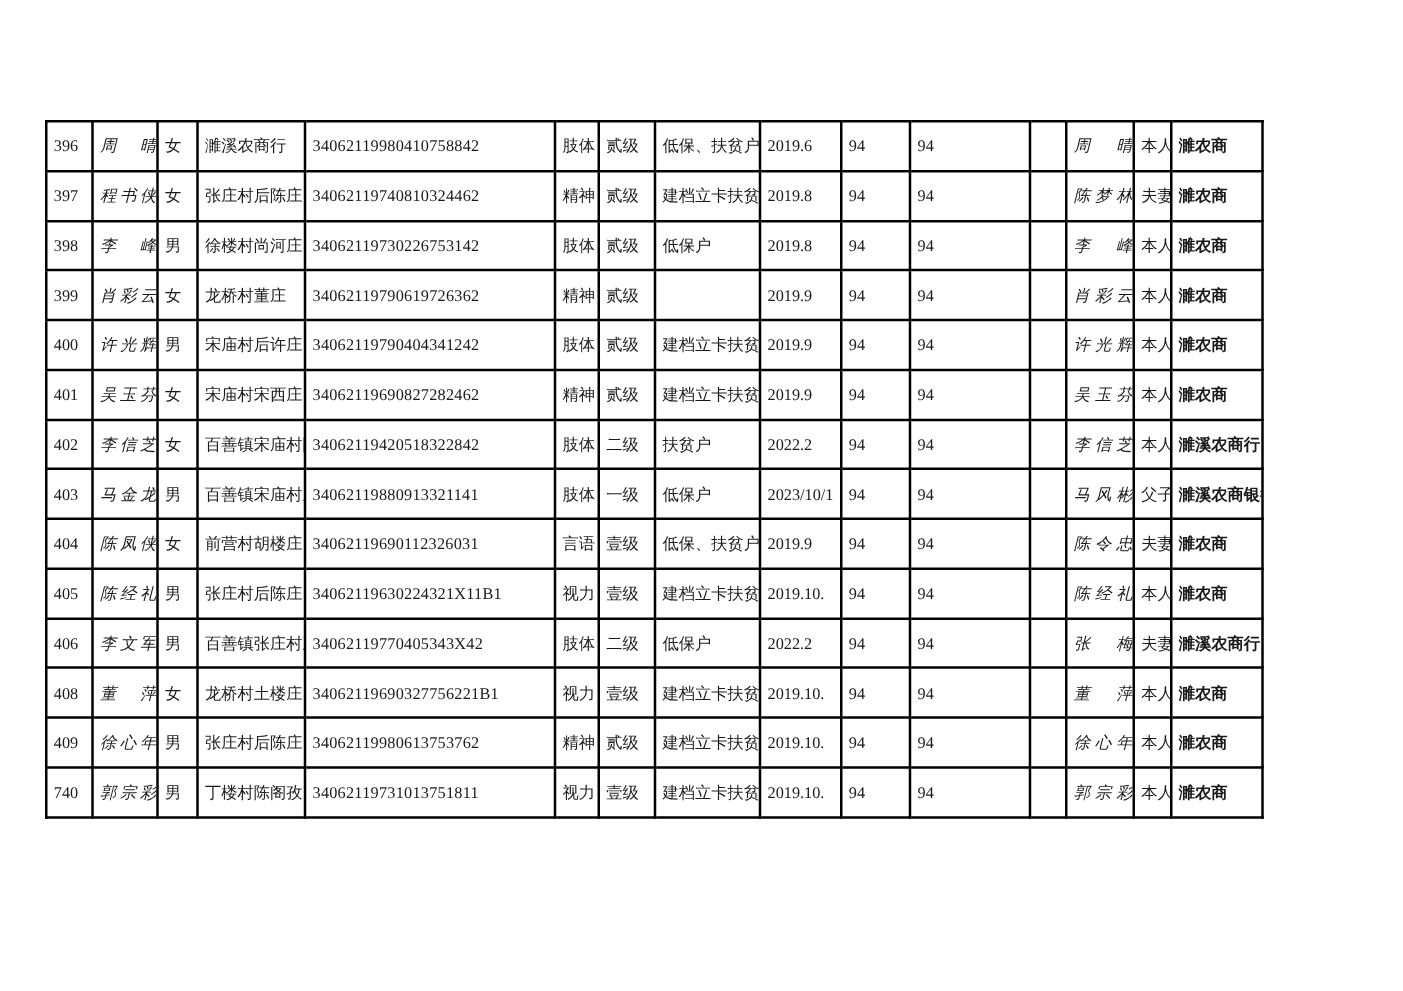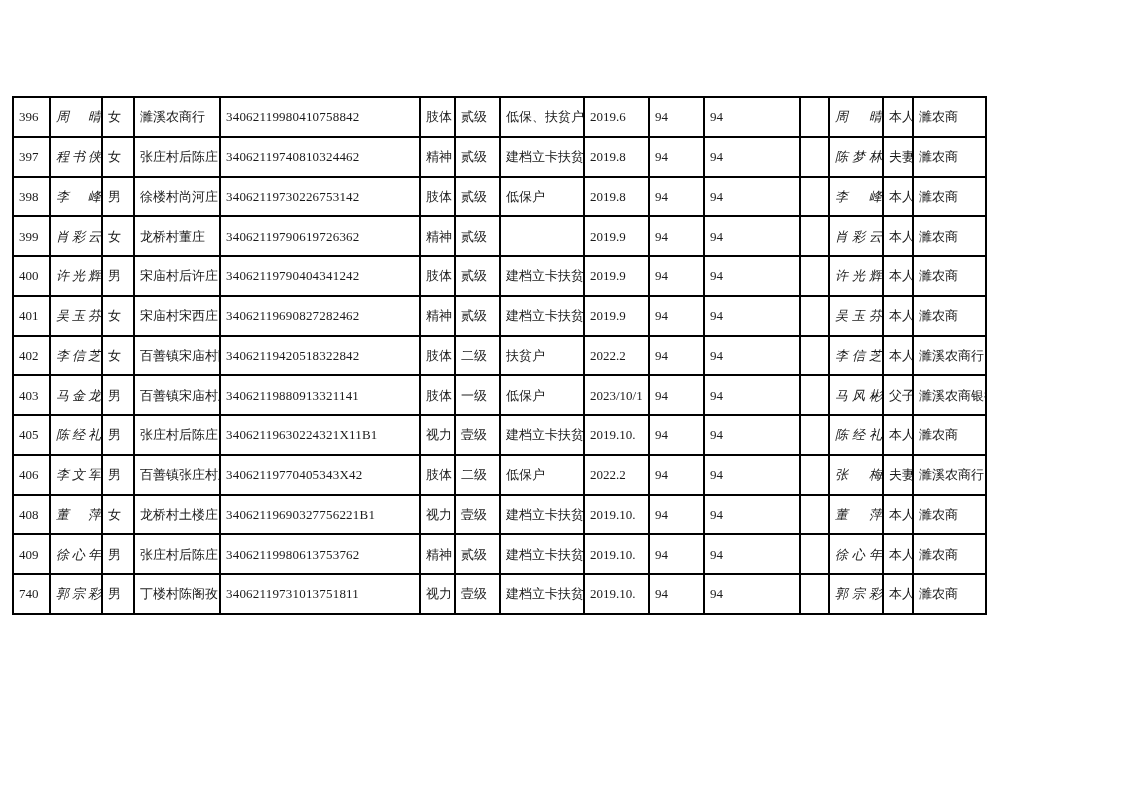--- a/index.html
+++ b/index.html
@@ -11,21 +11,21 @@
     position: relative;
     width: 1122px;
     height: 793px;
     background: #ffffff;
     overflow: hidden;
     font-family: "Liberation Serif", "DejaVu Serif", serif;
     color: #1a1a1a;
   }
   table.roster {
     position: absolute;
-    left: 12px;
+    left: 36px;
     top: 96px;
     border-collapse: collapse;
     table-layout: fixed;
     width: 973px;
   }
   table.roster td {
     border: 2px solid #000000;
     height: 37.75px;
     padding: 0 0 0 5px;
     font-size: 13px;
@@ -61,21 +61,21 @@
     text-align-last: justify;
     padding: 0 5px;
     font-style: italic;
   }
   td.col-id_number {
     padding-left: 7px;
     letter-spacing: 0.2px;
   }
   td.col-gender { padding-left: 6px; }
   td.col-household_status { padding-left: 5px; margin-left: 22px; }
-  td.col-bank { padding-left: 5px; }
+  td.col-bank { padding-left: 5px; font-weight: bold; }
 </style>
 </head>
 <body>
 
 <div class="sheet">
   <table class="roster">
     <colgroup>
       <col class="c-index">
       <col class="c-name">
       <col class="c-gender">
@@ -223,20 +223,37 @@
           <td class="col-household_status">低保户</td>
           <td class="col-date">2023/10/1</td>
           <td class="col-value_a">94</td>
           <td class="col-value_b">94</td>
           <td class="col-blank"></td>
           <td class="col-contact_name">马风彬</td>
           <td class="col-relation">父子</td>
           <td class="col-bank">濉溪农商银行</td>
         </tr>
         <tr>
+          <td class="col-index">404</td>
+          <td class="col-name">陈凤侠</td>
+          <td class="col-gender">女</td>
+          <td class="col-address">前营村胡楼庄</td>
+          <td class="col-id_number">34062119690112326031</td>
+          <td class="col-disability_type">言语</td>
+          <td class="col-disability_level">壹级</td>
+          <td class="col-household_status">低保、扶贫户</td>
+          <td class="col-date">2019.9</td>
+          <td class="col-value_a">94</td>
+          <td class="col-value_b">94</td>
+          <td class="col-blank"></td>
+          <td class="col-contact_name">陈令忠</td>
+          <td class="col-relation">夫妻</td>
+          <td class="col-bank">濉农商</td>
+        </tr>
+        <tr>
           <td class="col-index">405</td>
           <td class="col-name">陈经礼</td>
           <td class="col-gender">男</td>
           <td class="col-address">张庄村后陈庄</td>
           <td class="col-id_number">34062119630224321X11B1</td>
           <td class="col-disability_type">视力</td>
           <td class="col-disability_level">壹级</td>
           <td class="col-household_status">建档立卡扶贫户</td>
           <td class="col-date">2019.10.</td>
           <td class="col-value_a">94</td>

